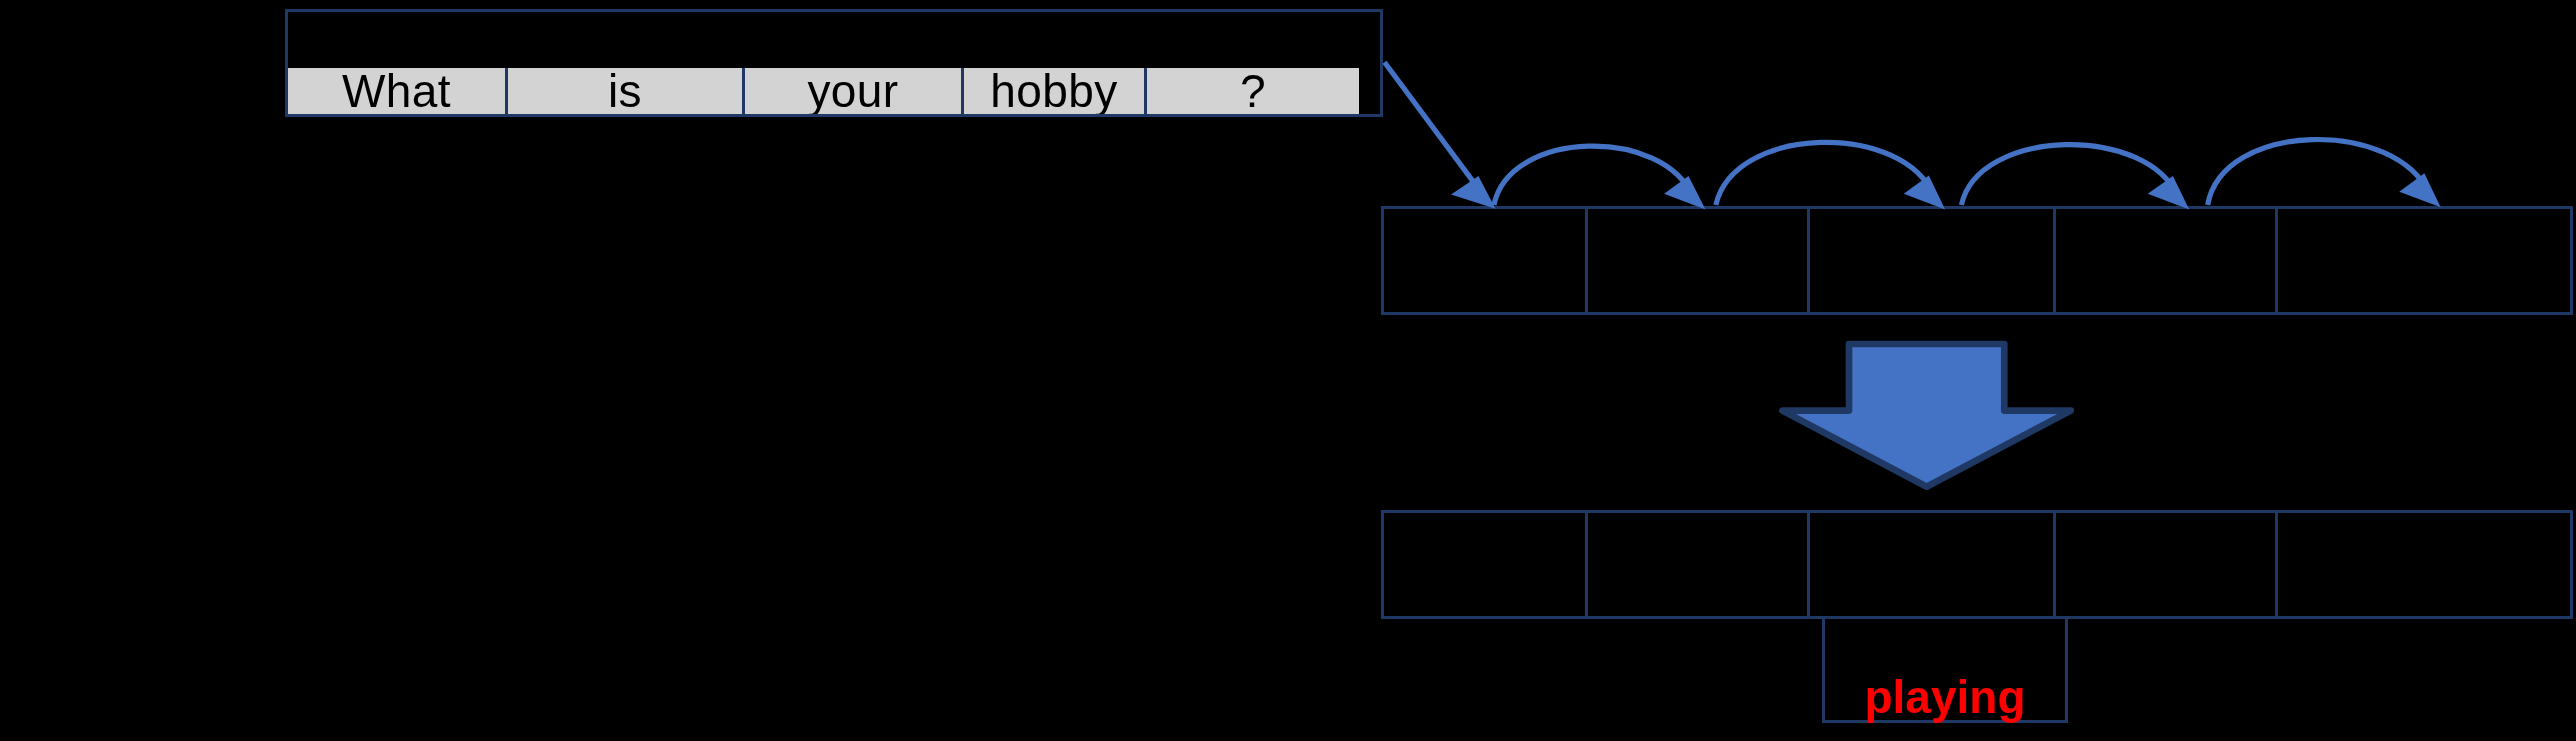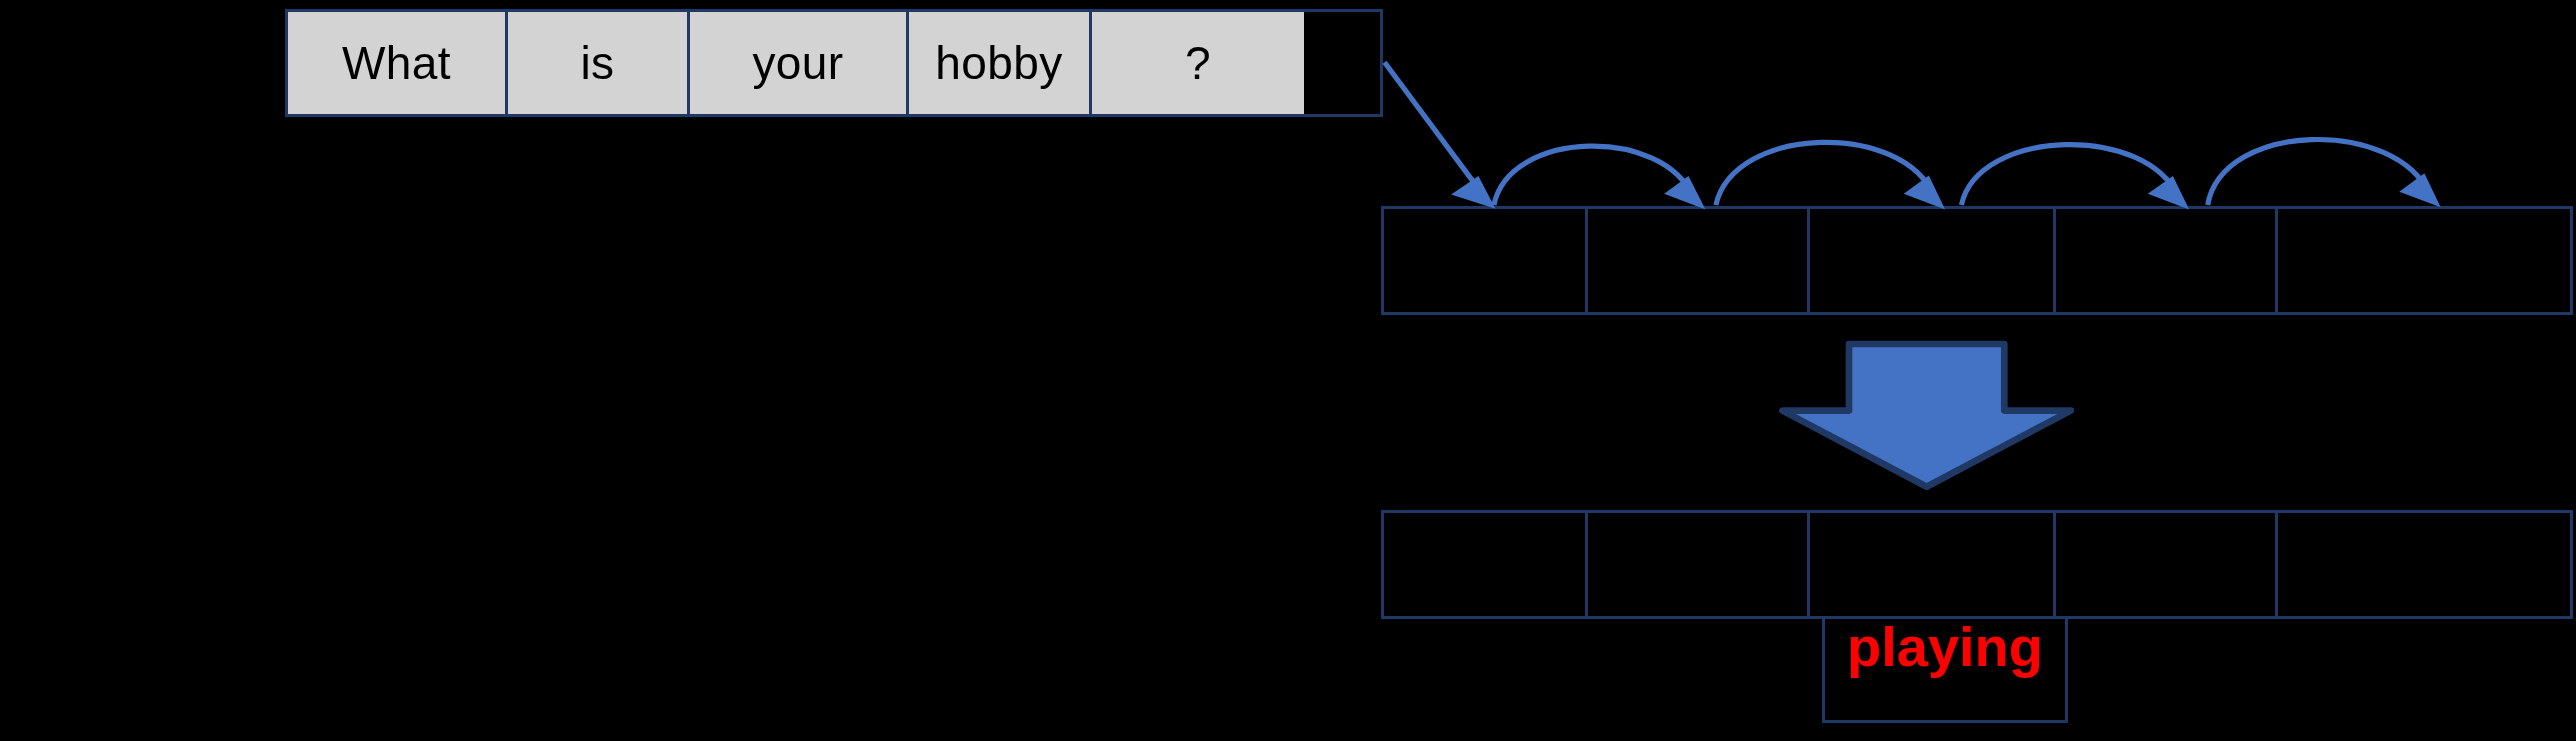--- a/index.html
+++ b/index.html
@@ -32,20 +32,21 @@
     overflow: hidden;
   }
   .cell:last-child { border-right: none; }
 
   
   #source-table {
     left: 285px;
     top: 9px;
     width: 1098px;
     height: 108px;
+    align-items: flex-end;
   }
   #source-table .cell {
     background: #D3D3D3;
     color: #000000;
     font-size: 46px;
     line-height: 1;
     letter-spacing: 0.4px;
   }
 
   
@@ -68,24 +69,24 @@
   
   #output-cell {
     position: absolute;
     left: 1822px;
     top: 616px;
     width: 246px;
     height: 107px;
     box-sizing: border-box;
     border: 3.7px solid #1F3864;
     display: flex;
-    align-items: flex-start;
+    align-items: flex-end;
     justify-content: center;
     color: #FF0000;
-    font-size: 56px;
+    font-size: 46px;
     font-weight: bold;
     line-height: 1;
     background: transparent;
   }
 
   
   #arrow-layer {
     position: absolute;
     left: 0;
     top: 0;
@@ -96,21 +97,21 @@
 </style>
 </head>
 <body>
 
 <div id="stage">
 
   <div class="cell-row" id="source-table">
     <div class="cell" style="width:220px">
       <span>What</span>
     </div>
-    <div class="cell" style="width:182px">
+    <div class="cell" style="width:237px">
       <span>is</span>
     </div>
     <div class="cell" style="width:219px">
       <span>your</span>
     </div>
     <div class="cell" style="width:183px">
       <span>hobby</span>
     </div>
     <div class="cell" style="width:212px">
       <span>?</span>

